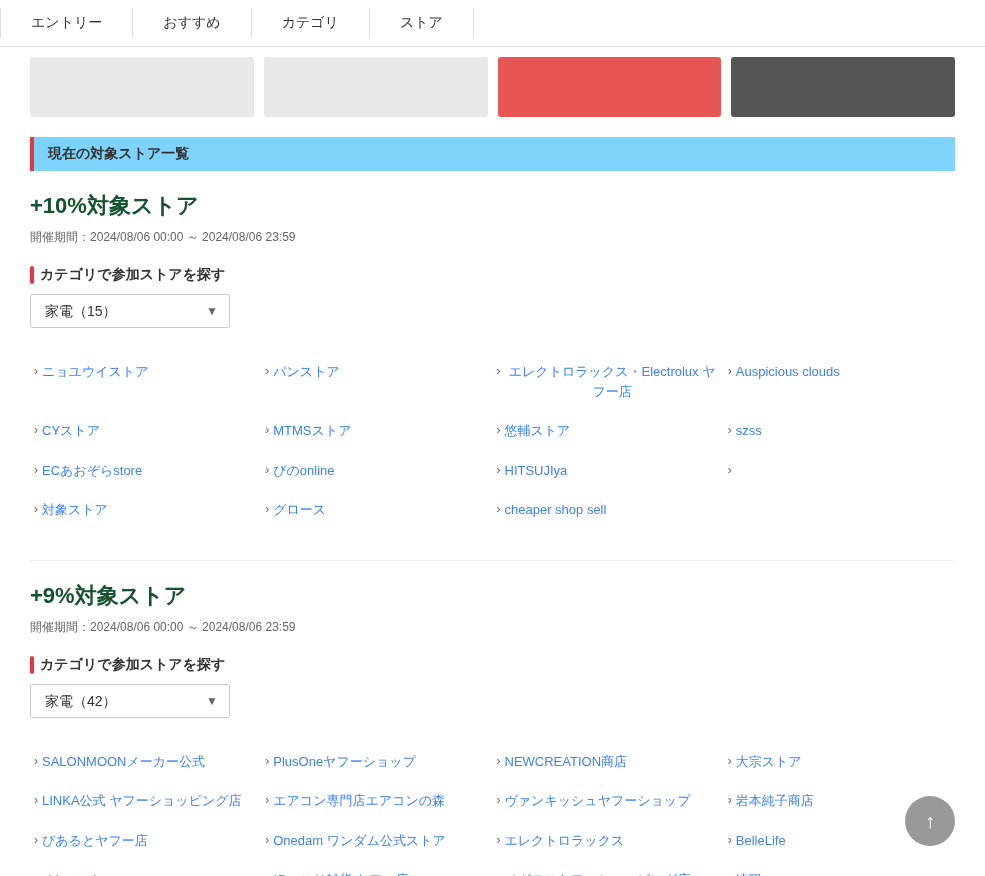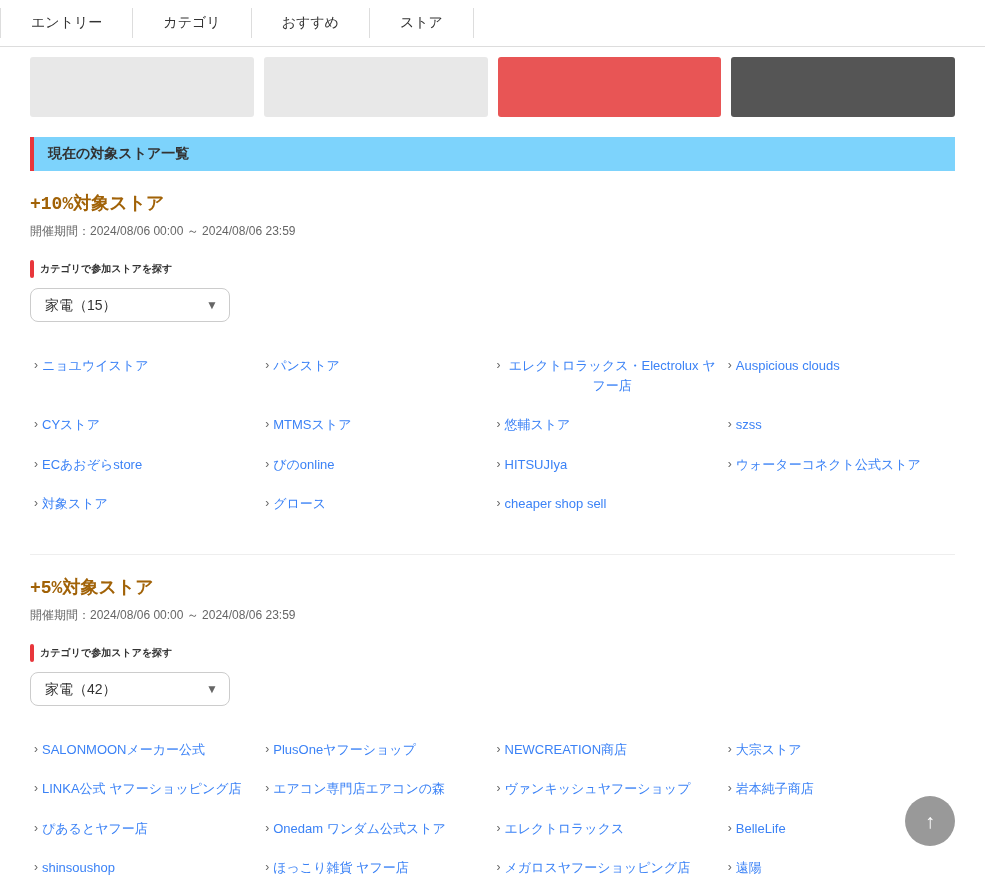--- a/index.html
+++ b/index.html
@@ -49,35 +49,34 @@
     .section-heading-box {
       background: #7dd3fc;
       border-left: 4px solid #e8363b;
       padding: 8px 14px;
       margin-bottom: 20px;
       font-size: 14px;
       font-weight: bold;
     }
 
     .section-title {
-      font-size: 18px;
+      font-size: 22px;
       font-weight: bold;
       margin-bottom: 8px;
-      color: #a16207;
-      font-family: Liberation Mono, monospace;
+      color: #14532d;
     }
 
     .period-text {
       font-size: 12px;
       color: #666;
       margin-bottom: 20px;
     }
 
     .category-search-label {
-      font-size: 10px;
+      font-size: 14px;
       font-weight: bold;
       margin-bottom: 10px;
       display: flex;
       align-items: center;
       gap: 6px;
     }
     .category-search-label::before {
       content: '';
       display: inline-block;
       width: 4px;
@@ -88,21 +87,21 @@
 
     .dropdown-wrapper {
       position: relative;
       display: inline-block;
       margin-bottom: 24px;
     }
     .dropdown-select {
       appearance: none;
       -webkit-appearance: none;
       border: 1px solid #ccc;
-      border-radius: 8px;
+      border-radius: 2px;
       padding: 8px 40px 8px 14px;
       font-size: 14px;
       color: #333;
       background: #fff;
       cursor: pointer;
       min-width: 200px;
     }
     .dropdown-arrow {
       position: absolute;
       right: 12px;
@@ -160,22 +159,22 @@
       cursor: pointer;
       color: white;
       font-size: 20px;
     }
   </style>
 </head>
 <body>
 
 <div class="nav-bar">
   <div class="nav-item">エントリー</div>
+  <div class="nav-item">おすすめ</div>
   <div class="nav-item">カテゴリ</div>
-  <div class="nav-item">おすすめ</div>
   <div class="nav-item">ストア</div>
 </div>
 
 <div class="banner-row">
   <div class="banner-placeholder"></div>
   <div class="banner-placeholder"></div>
   <div class="banner-placeholder red"></div>
   <div class="banner-placeholder dark"></div>
 </div>
 
@@ -239,21 +238,20 @@
       <div class="store-item">
         <span class="store-chevron">›</span>
         <a class="store-link">びのonline</a>
       </div>
       <div class="store-item">
         <span class="store-chevron">›</span>
         <a class="store-link">HITSUJIya</a>
       </div>
       <div class="store-item">
         <span class="store-chevron">›</span>
-        <a class="store-link">ウォーターコネクト公式ストア</a>
       </div>
 
       <div class="store-item">
         <span class="store-chevron">›</span>
         <a class="store-link">対象ストア</a>
       </div>
       <div class="store-item">
         <span class="store-chevron">›</span>
         <a class="store-link">グロース</a>
       </div>
@@ -261,21 +259,21 @@
         <span class="store-chevron">›</span>
         <a class="store-link">cheaper shop sell</a>
       </div>
       <div class="store-item"></div>
     </div>
   </div>
 
   <hr class="divider">
 
   <div>
-    <div class="section-title">+5%対象ストア</div>
+    <div class="section-title">+9%対象ストア</div>
     <div class="period-text">開催期間：2024/08/06 00:00 ～ 2024/08/06 23:59</div>
 
     <div class="category-search-label">カテゴリで参加ストアを探す</div>
 
     <div class="dropdown-wrapper">
       <select class="dropdown-select">
         <option>家電（42）</option>
       </select>
       <span class="dropdown-arrow">▼</span>
     </div>

